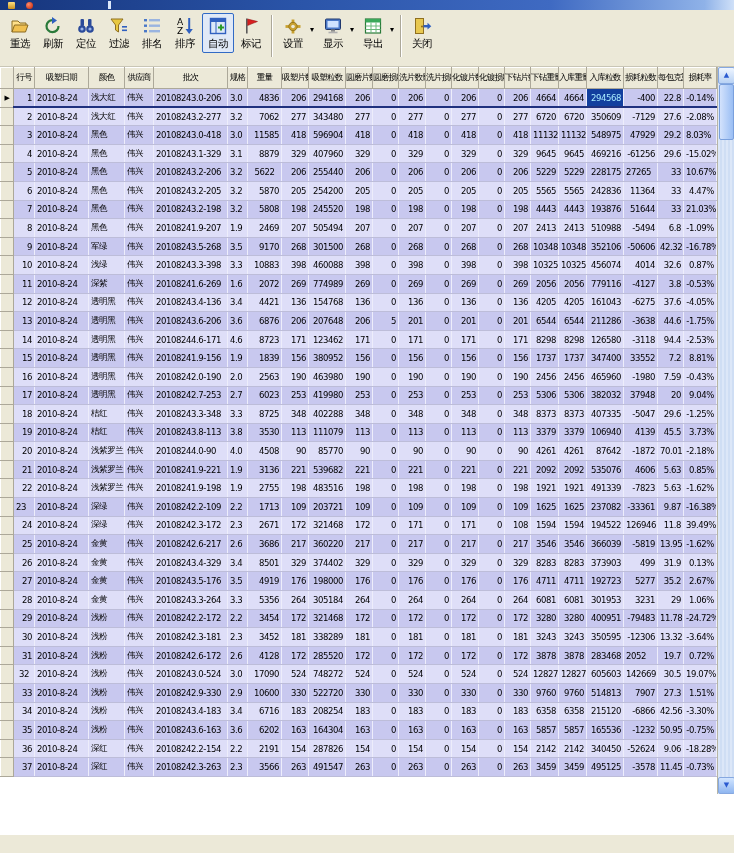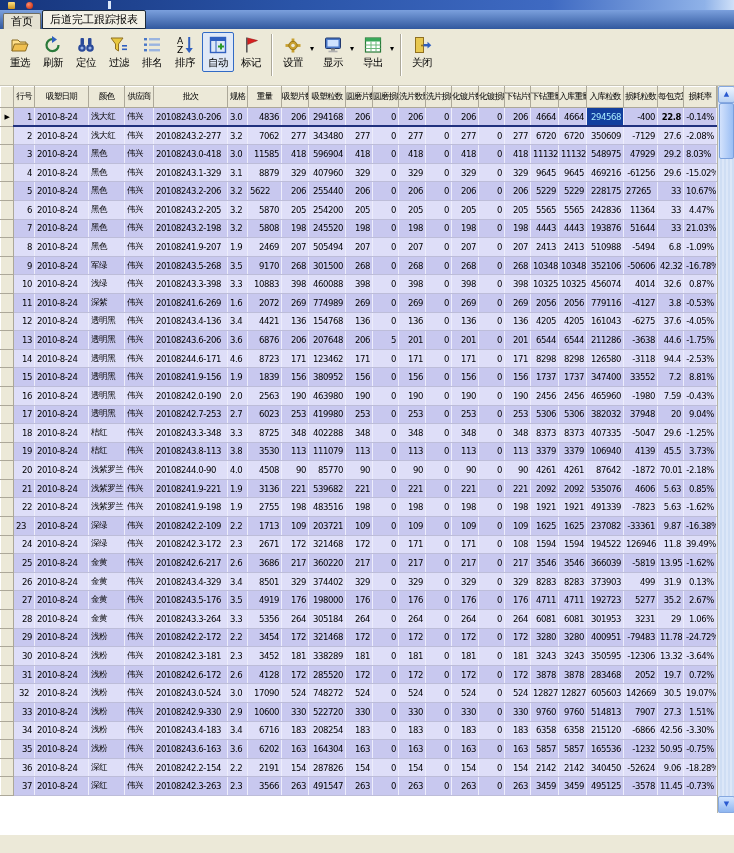--- a/index.html
+++ b/index.html
@@ -56,24 +56,20 @@
 <body>
 
 <div class="app">
 
   <div class="titlebar">
     <span class="tico gold"></span>
     <span class="tico red"></span>
     <span class="tico tick"></span>
   </div>
 
-  <div class="tabbar">
-      <div class="tab">首页</div>
-      <div class="tab active">后道完工跟踪报表</div>
-    </div>
 
   <div class="toolbar">
       <div class="tbtn">
         <svg viewBox="0 0 20 20">
           <path d="M2 16 V5 h6 l2 2 h6 v3" fill="#ffe08a" stroke="#8a6a20" stroke-width="1"></path>
           <path d="M2 16 l2.5-7 H18 l-2.5 7 Z" fill="#f0c050" stroke="#8a6a20" stroke-width="1"></path>
         </svg>
         <div class="tlabel">重选</div>
       </div>
       <div class="tbtn">
@@ -259,21 +255,21 @@
             <td style="text-align: right;">0</td>
             <td style="text-align: right;">206</td>
             <td style="text-align: right;">0</td>
             <td style="text-align: right;">206</td>
             <td style="text-align: right;">0</td>
             <td style="text-align: right;">206</td>
             <td style="text-align: right;">4664</td>
             <td style="text-align: right;">4664</td>
             <td class="sel" style="text-align: right;">294568</td>
             <td style="text-align: right;">-400</td>
-            <td style="text-align: right; font-weight: bold;">22.8</td>
+            <td style="text-align: right;">22.8</td>
             <td style="text-align: right;">-0.14%</td>
           </tr>
           <tr class="even">
             <td class="selector"></td>
             <td style="text-align: right;">2</td>
             <td style="text-align: left;">2010-8-24</td>
             <td style="text-align: left;">浅大红</td>
             <td style="text-align: left;">伟兴</td>
             <td style="text-align: left;">20108243.2-277</td>
             <td style="text-align: left;">3.2</td>
@@ -345,21 +341,21 @@
             <td style="text-align: right;">-15.02%</td>
           </tr>
           <tr class="odd">
             <td class="selector"></td>
             <td style="text-align: right;">5</td>
             <td style="text-align: left;">2010-8-24</td>
             <td style="text-align: left;">黑色</td>
             <td style="text-align: left;">伟兴</td>
             <td style="text-align: left;">20108243.2-206</td>
             <td style="text-align: left;">3.2</td>
-            <td style="text-align: left;">5622</td>
+            <td style="text-align: center;">5622</td>
             <td style="text-align: right;">206</td>
             <td style="text-align: right;">255440</td>
             <td style="text-align: right;">206</td>
             <td style="text-align: right;">0</td>
             <td style="text-align: right;">206</td>
             <td style="text-align: right;">0</td>
             <td style="text-align: right;">206</td>
             <td style="text-align: right;">0</td>
             <td style="text-align: right;">206</td>
             <td style="text-align: right;">5229</td>
@@ -1008,21 +1004,21 @@
             <td style="text-align: right;">172</td>
             <td style="text-align: right;">0</td>
             <td style="text-align: right;">172</td>
             <td style="text-align: right;">0</td>
             <td style="text-align: right;">172</td>
             <td style="text-align: right;">0</td>
             <td style="text-align: right;">172</td>
             <td style="text-align: right;">3878</td>
             <td style="text-align: right;">3878</td>
             <td style="text-align: right;">283468</td>
-            <td style="text-align: right;">2052</td>
+            <td style="text-align: left;">2052</td>
             <td style="text-align: right;">19.7</td>
             <td style="text-align: right;">0.72%</td>
           </tr>
           <tr class="even">
             <td class="selector"></td>
             <td style="text-align: center;">32</td>
             <td style="text-align: left;">2010-8-24</td>
             <td style="text-align: left;">浅粉</td>
             <td style="text-align: left;">伟兴</td>
             <td style="text-align: left;">20108243.0-524</td>

